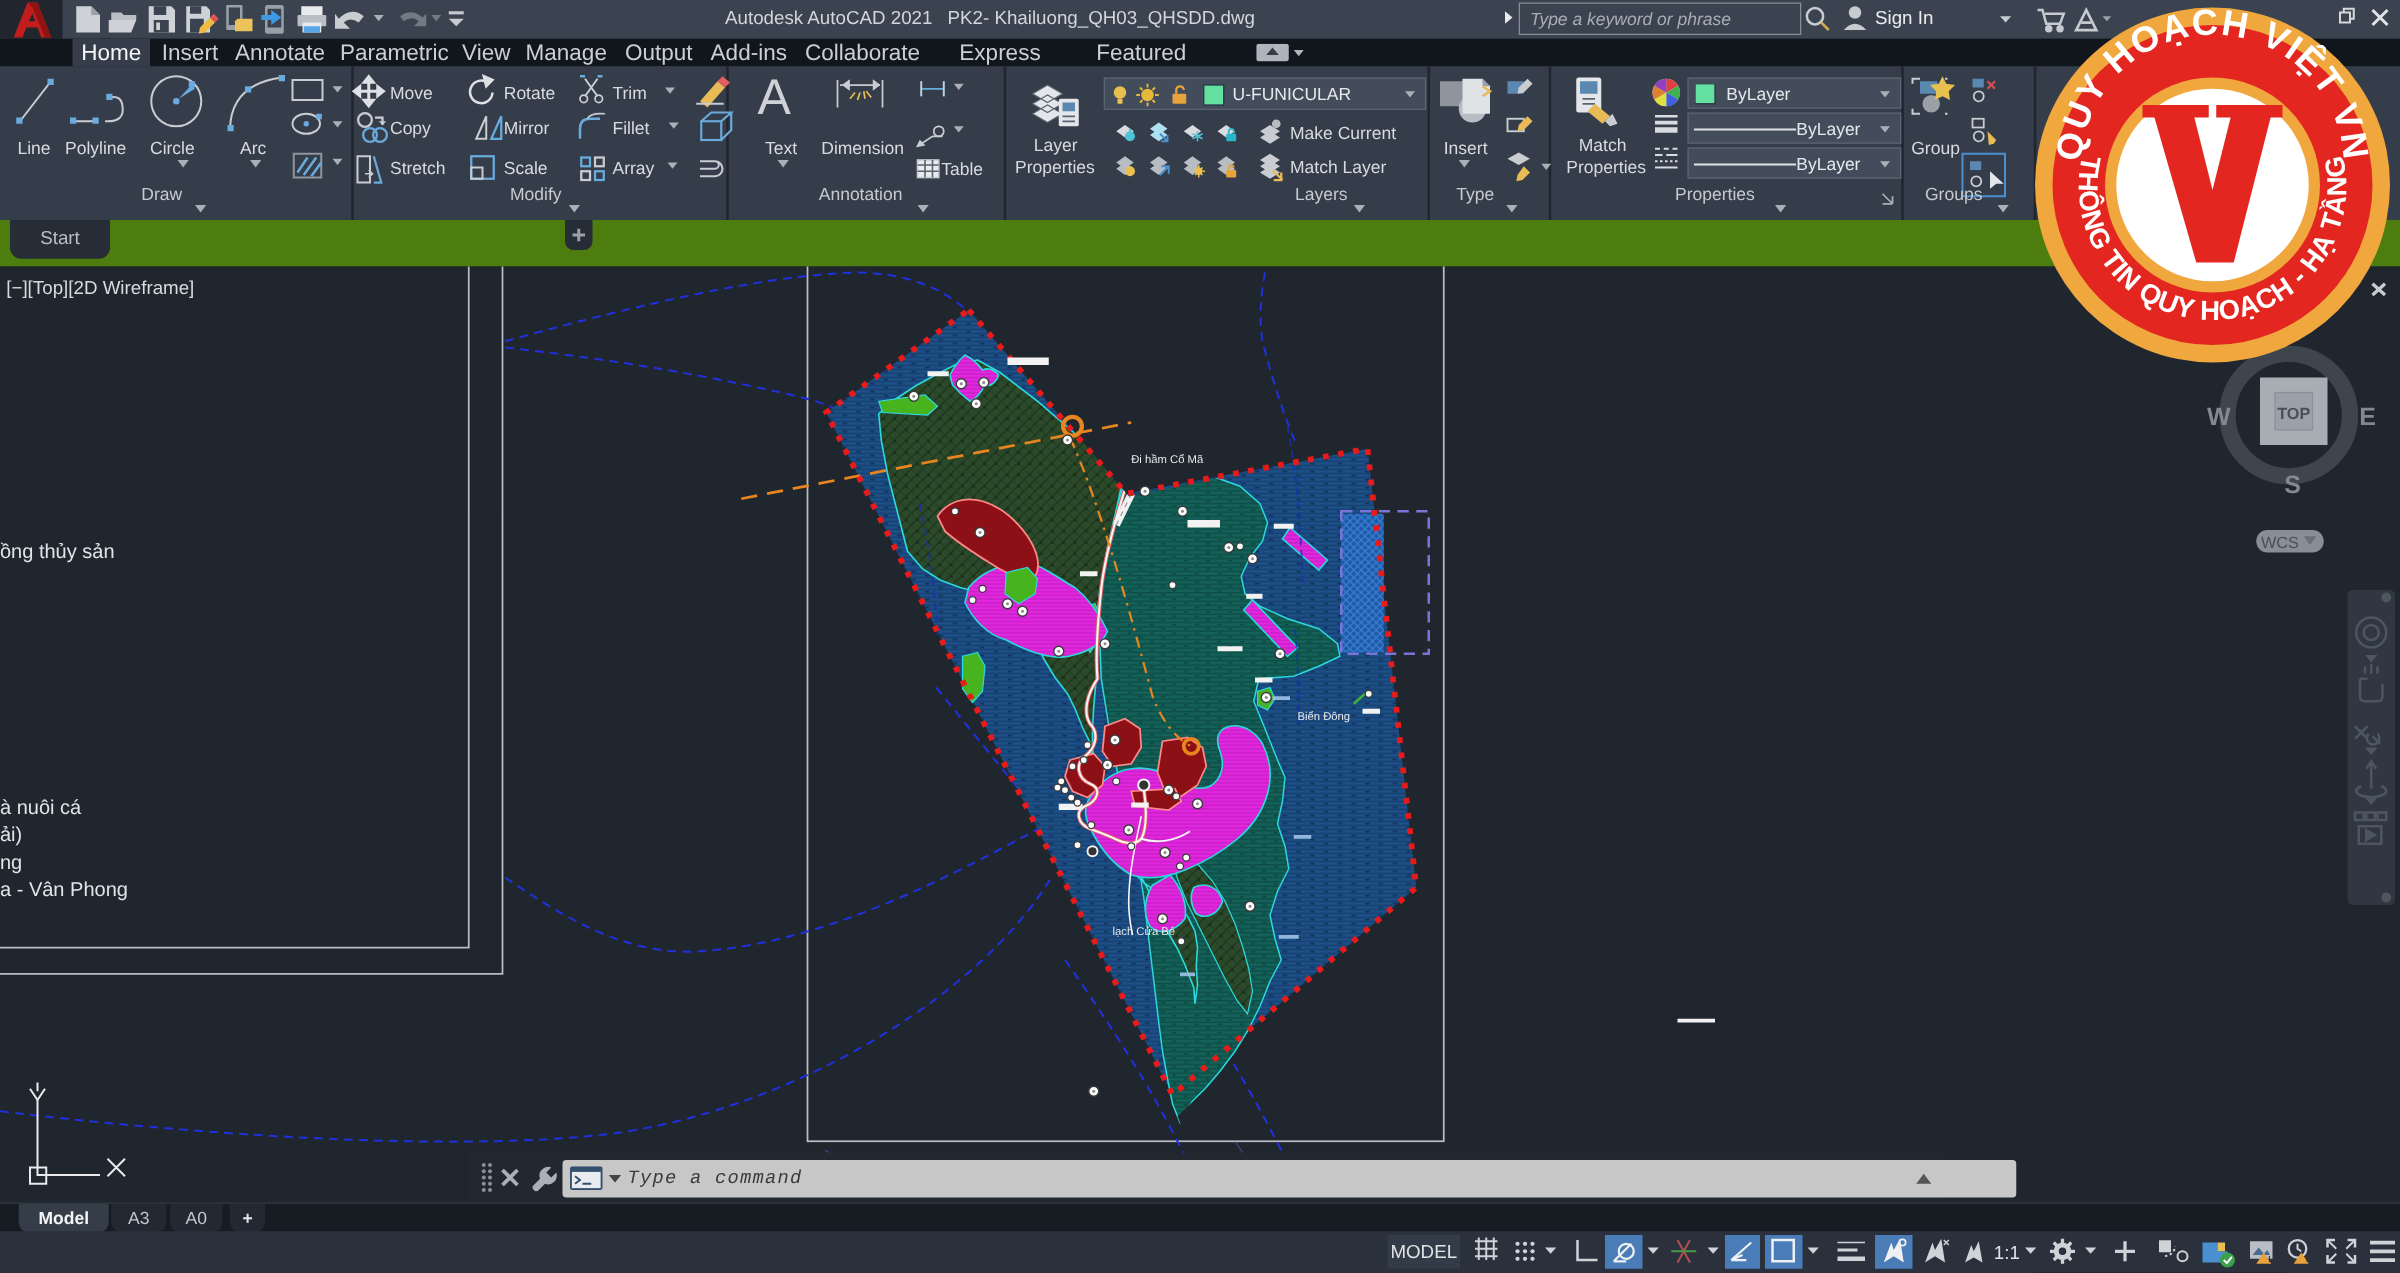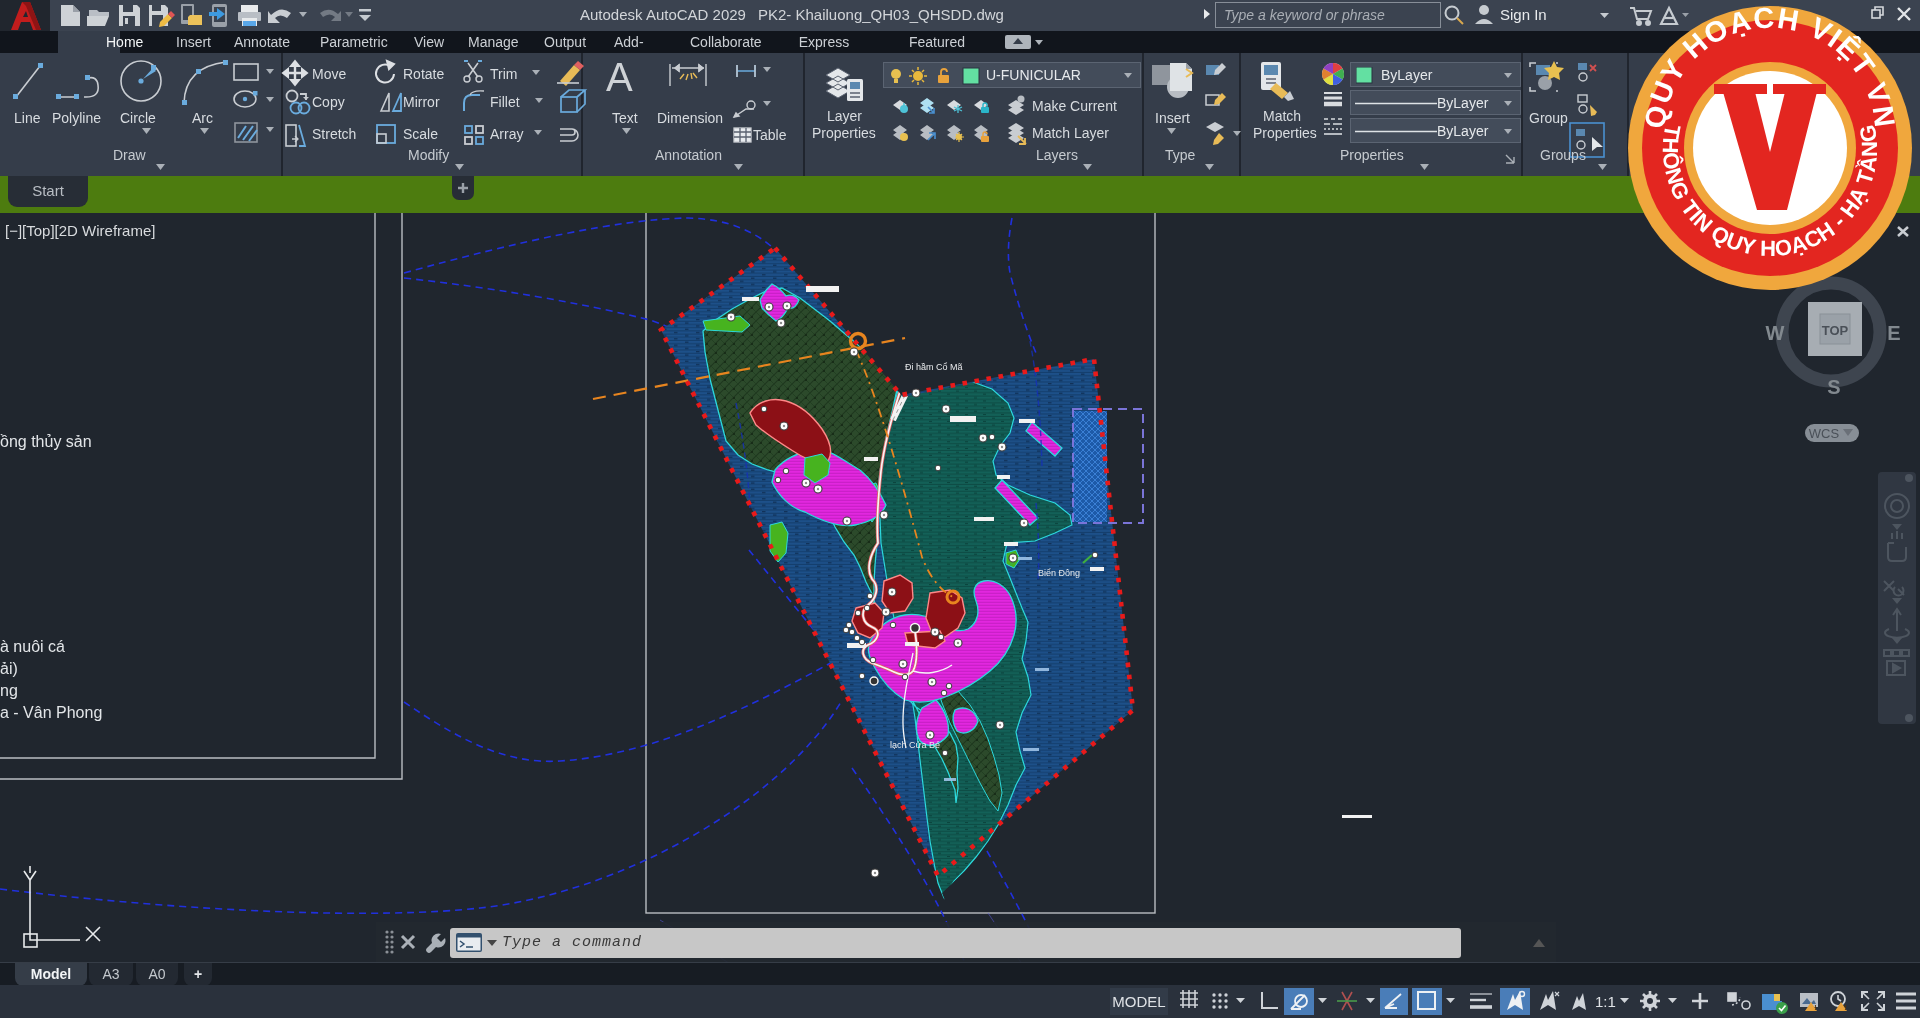--- a/index.html
+++ b/index.html
@@ -7,37 +7,37 @@
   .abs { position:absolute; }
   #stage { position:relative; width:1920px; height:1018px; }
   
   #titlebar { position:absolute; left:0; top:0; width:1920px; height:31px; background:#3b4350; }
   #logoA { position:absolute; left:0; top:0; width:50px; height:31px; background:#21262e; }
   .ttext { position:absolute; top:6px; color:#d2d5d9; font-size:15px; white-space:nowrap; }
   #searchbox { position:absolute; left:1215px; top:2px; width:226px; height:26px; border:1px solid #878e98; background:#3b4350; }
   #searchbox span { position:absolute; left:8px; top:4px; font-style:italic; color:#a9aeb5; font-size:14px; }
   
   #tabrow { position:absolute; left:0; top:31px; width:1920px; height:22px; background:#11151c; }
-  .rtab { position:absolute; top:0; height:22px; line-height:23px; color:#ccd0d5; font-size:14px; text-align:center;padding-left:48px; }
+  .rtab { position:absolute; top:0; height:22px; line-height:23px; color:#ccd0d5; font-size:18px; text-align:center; }
   .rtab.active { background:#353d4a; color:#f4f6f7; }
   
   #ribbon { position:absolute; left:0; top:53px; width:1920px; height:123px; background:#353d4a; }
   .psep { position:absolute; top:0; width:2px; height:123px; background:#20252e; }
   .plabel { position:absolute; top:94px; color:#c6cbd0; font-size:14px; white-space:nowrap;text-align:right; }
   .rlab { position:absolute; color:#d8dce0; font-size:14px; white-space:nowrap; }
   .caret { position:absolute; width:0; height:0; border-left:4px solid transparent; border-right:4px solid transparent; border-top:5px solid #aab0b7; }
   .ddbox { position:absolute; background:#434c5a; border:1px solid #5b6472; }
   
   #doctabs { position:absolute; left:0; top:176px; width:1920px; height:37px; background:#4d7c0f; }
   .dtab { position:absolute; top:0; height:31px; color:#b9bec4; font-size:15px; border-radius:0 0 9px 9px; }
   
   #canvas { position:absolute; left:0; top:213px; width:1920px; height:749px; background:#20262e; }
   
   #cmddock { position:absolute; left:376px; top:922px; width:1180px; height:40px; background:rgba(35,40,48,.92); }
-  #cmdbox { position:absolute; left:450px; top:928px; width:1011px; height:30px; background:#c7c7c7; border-radius:3px; }
+  #cmdbox { position:absolute; left:450px; top:928px; width:1163px; height:30px; background:#c7c7c7; border-radius:3px; }
   #cmdbox .ph { position:absolute; left:52px; top:6px; color:#3a3a3a; font-size:15px; font-style:italic; font-family:"Liberation Mono",monospace; letter-spacing:1px; }
   
   #layoutrow { position:absolute; left:0; top:962px; width:1920px; height:23px; background:#171c23; border-top:1px solid #363d47; }
   .ltab { position:absolute; top:0; height:23px; line-height:23px; font-size:14px; color:#c3c8cd; text-align:center; border-radius:0 0 8px 8px; }
   
   #statusbar { position:absolute; left:0; top:985px; width:1920px; height:33px; background:#2a313c; }
 </style>
 </head>
 <body>
 <div id="stage">
@@ -384,21 +384,21 @@
           <circle cx="1639" cy="23" r="2" fill="#c6cbd0"></circle>
           <circle cx="1648" cy="23" r="2" fill="#c6cbd0"></circle>
         </g>
 
     <g fill="none" stroke="#c6cbd0" stroke-width="2.2">
           <path d="M1661,24 l8,-16 8,16 Z"></path>
           <path d="M1665,18 h8"></path>
         </g>
     <path d="M1682,13 l7,0 -3.5,4 Z" fill="#9aa0a8"></path>
   </svg>
-  <span class="ttext" style="left:580px">Autodesk AutoCAD 2029</span>
+  <span class="ttext" style="left:580px">Autodesk AutoCAD 2021</span>
   <span class="ttext" style="left:758px">PK2- Khailuong_QH03_QHSDD.dwg</span>
   <div id="searchbox">
         <span>Type a keyword or phrase</span>
       </div>
   <span class="ttext" style="left:1500px;color:#e9ebed">Sign In</span>
 </div>
 
 <div id="tabrow">
   <div class="rtab active" style="left:58px;width:62px">Home</div>
   <div class="rtab" style="left:128px;width:48px">Insert</div>

